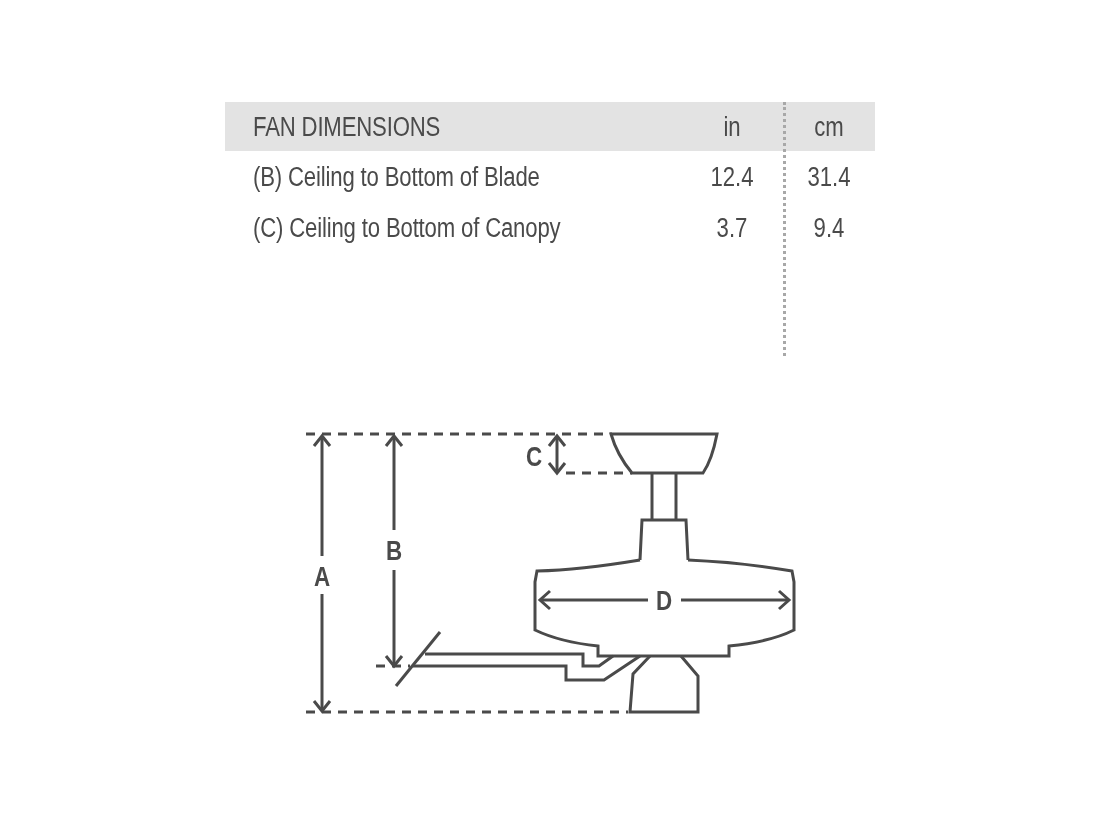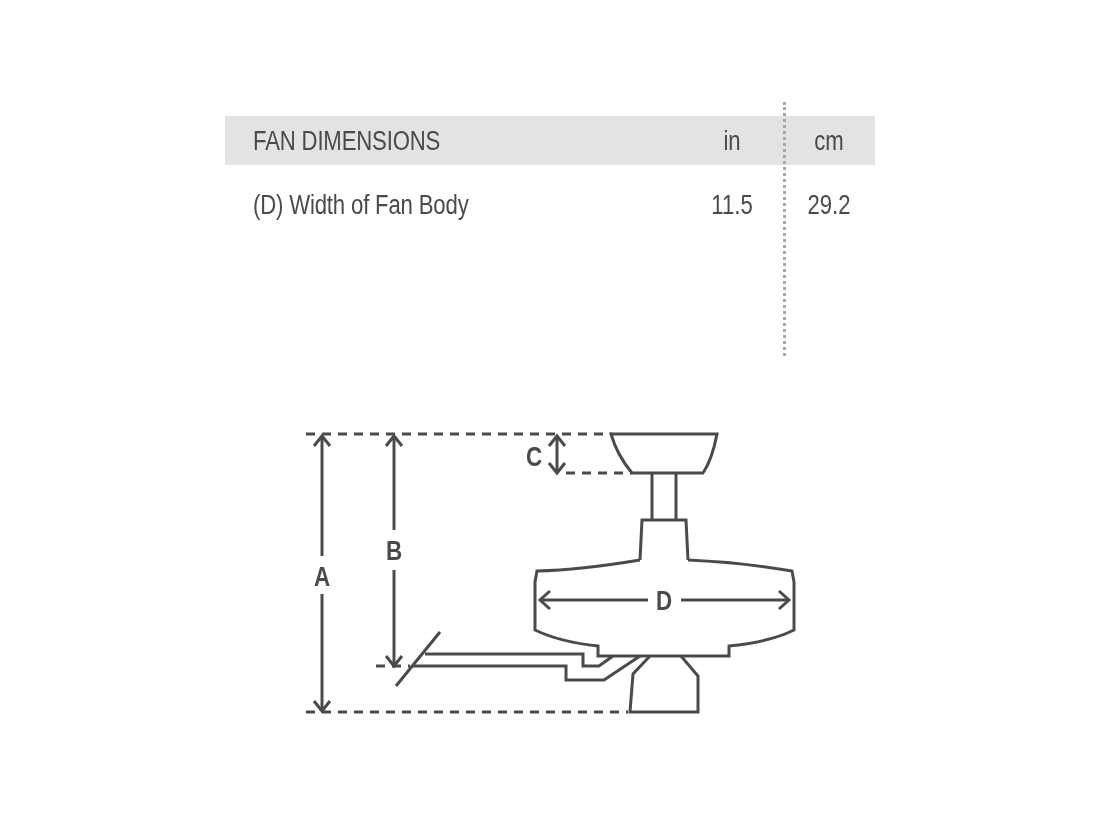--- a/index.html
+++ b/index.html
@@ -1,19 +1,19 @@
 <!DOCTYPE html>
 <html><head>
 <meta charset="utf-8">
 <style>
   html, body { margin: 0; padding: 0; background: #ffffff; }
   body { width: 1100px; height: 825px; position: relative; overflow: hidden;
          font-family: "Liberation Sans", sans-serif; color: #4a4a4a; }
   .table { position: absolute; left: 225px; top: 102px; width: 650px; }
-  .row { position: relative; height: 51px; margin-top: 14px; }
+  .row { position: relative; height: 51px; }
   .row.header { background: #e3e3e3; height: 49px; }
   .label { position: absolute; left: 28px; top: 50%; transform: translateY(-50%) scaleX(0.82);
            transform-origin: left center; font-size: 27px; white-space: nowrap; letter-spacing: -0.2px; }
   .val-in { position: absolute; left: 467px; width: 80px; text-align: center; top: 50%;
             transform: translateY(-50%) scaleX(0.82); font-size: 27px; }
   .val-cm { position: absolute; left: 564px; width: 80px; text-align: center; top: 50%;
             transform: translateY(-50%) scaleX(0.82); font-size: 27px; }
   .divider { position: absolute; left: 558px; top: 0; width: 0; height: 254px;
              border-left: 3px dotted #a8a8a8; }
   .diagram { position: absolute; left: 0; top: 0; }
@@ -21,23 +21,28 @@
 </head>
 <body>
 
 <div class="table">
   <div class="row header">
     <span class="label">FAN DIMENSIONS</span>
     <span class="val-in">in</span>
     <span class="val-cm">cm</span>
   </div>
   <div class="row">
-    <span class="label">(D) Width of Fan Body</span>
-    <span class="val-in">11.5</span>
-    <span class="val-cm">29.2</span>
+    <span class="label">(B) Ceiling to Bottom of Blade</span>
+    <span class="val-in">12.4</span>
+    <span class="val-cm">31.4</span>
+  </div>
+  <div class="row">
+    <span class="label">(C) Ceiling to Bottom of Canopy</span>
+    <span class="val-in">3.7</span>
+    <span class="val-cm">9.4</span>
   </div>
   <div class="divider"></div>
 </div>
 
 <svg class="diagram" width="1100" height="825" viewBox="0 0 1100 825">
   <g fill="none" stroke="#4a4a4a" stroke-width="3">
 
     <line x1="306" y1="434" x2="612" y2="434" stroke-dasharray="9,7"></line>
 
     <line x1="566" y1="473" x2="632" y2="473" stroke-dasharray="9,7"></line>

